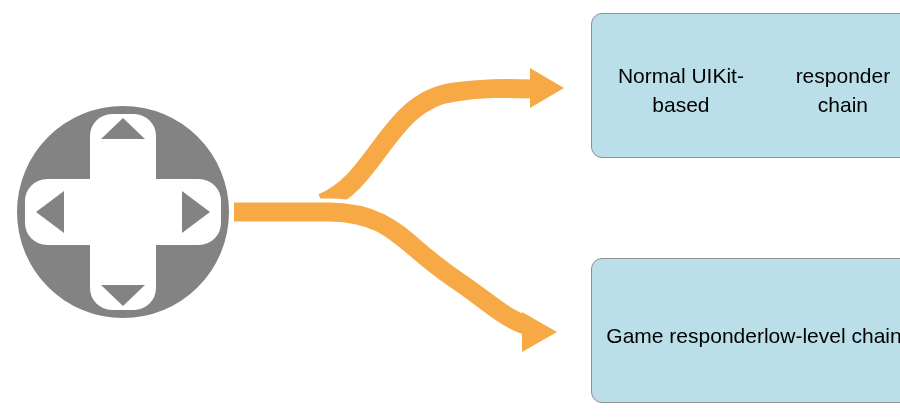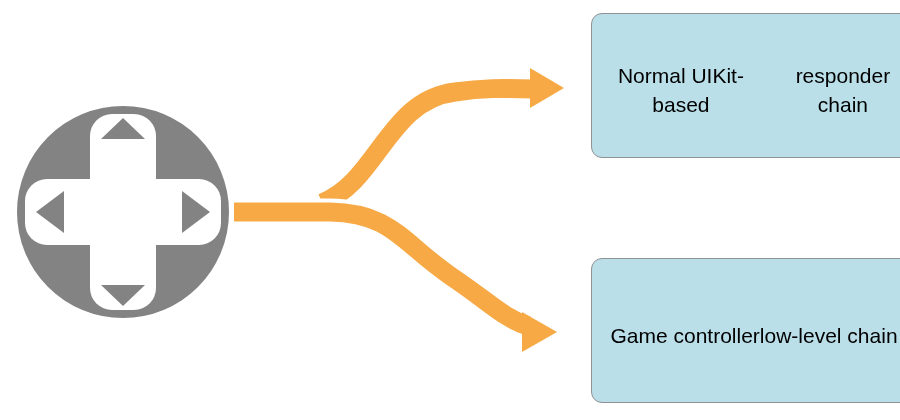--- a/index.html
+++ b/index.html
@@ -67,17 +67,17 @@
     <path class="arrow-stroke" d="M 234 212 L 330 212 C 392 213 402 243 452 277 C 492 304 502 317 528 326"></path>
     <polygon class="arrow-head" points="522,312 522,352 557,332"></polygon>
   </svg>
 
   <div class="node node-top">
     <div>Normal UIKit-based</div>
     <div>responder chain</div>
   </div>
 
   <div class="node node-bottom">
-    <div>Game controller</div>
+    <div>Game responder</div>
     <div>low-level chain</div>
   </div>
 
 </div>
 
 </body></html>

